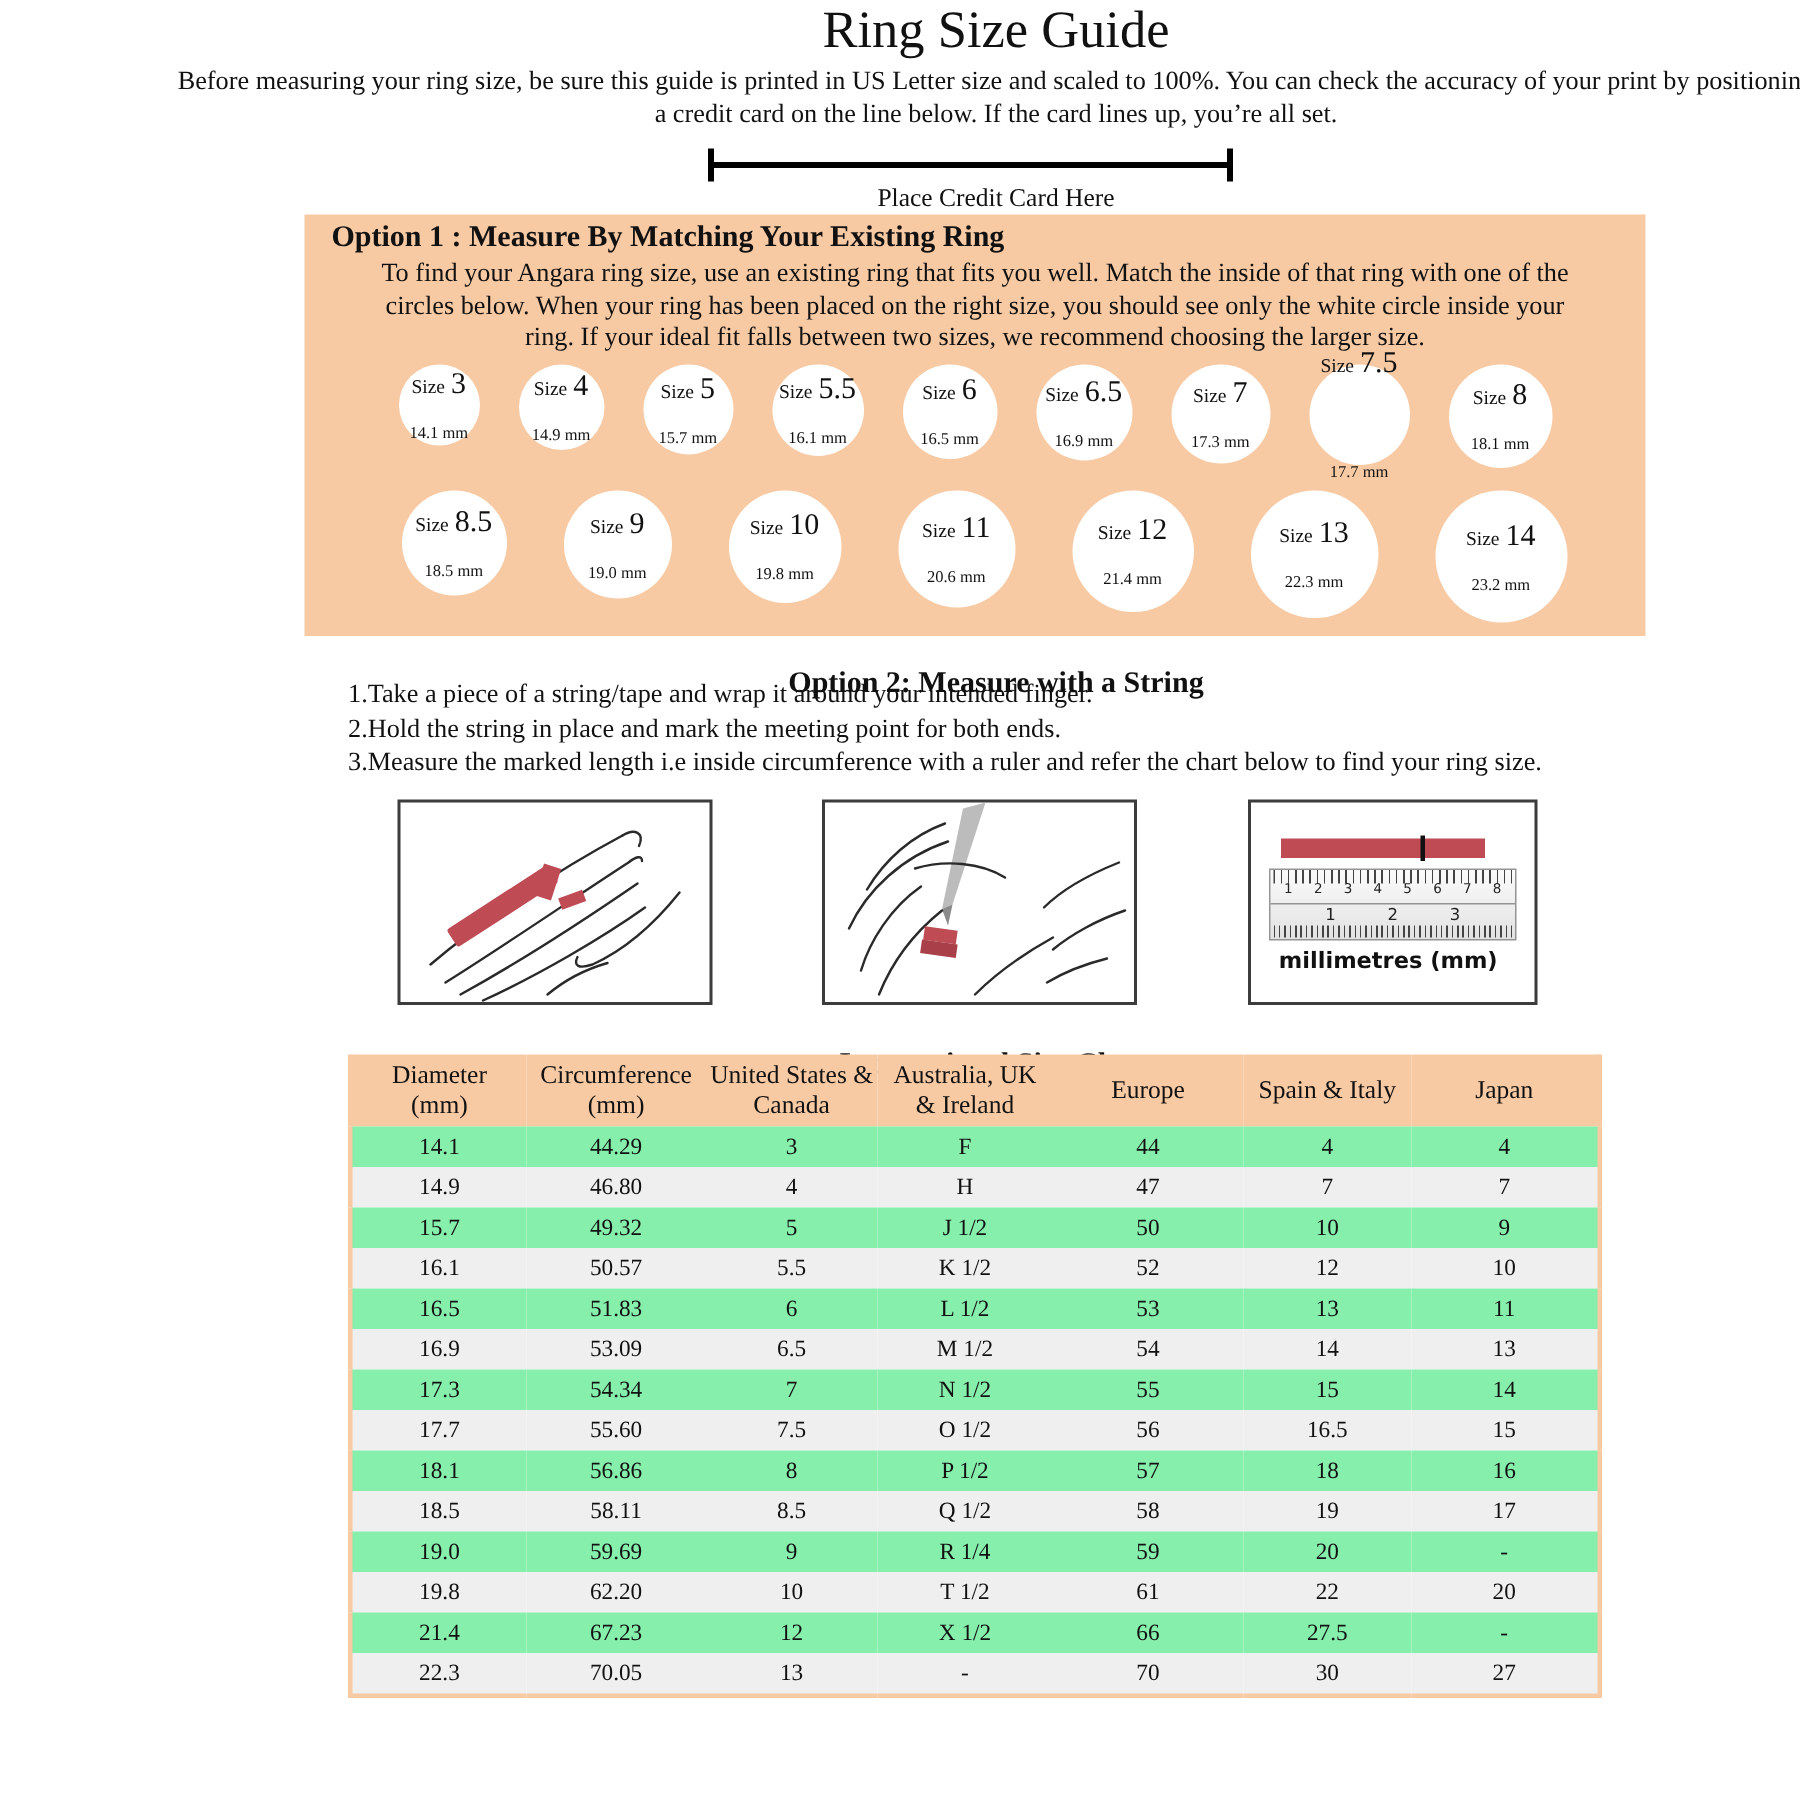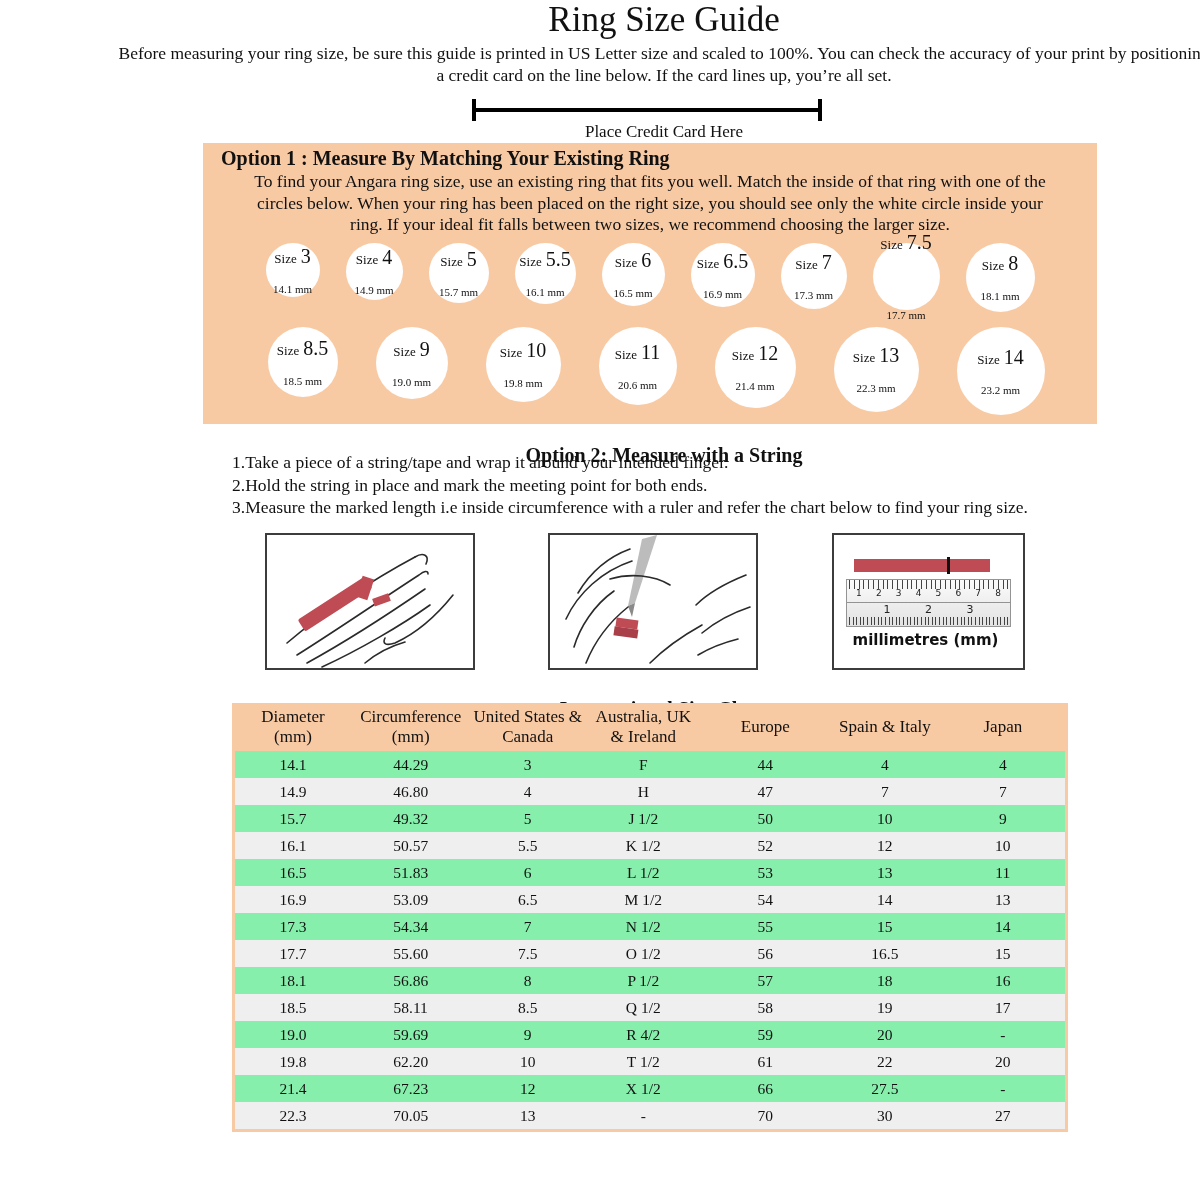--- a/index.html
+++ b/index.html
@@ -333,21 +333,21 @@
           <td>8.5</td>
           <td>Q 1/2</td>
           <td>58</td>
           <td>19</td>
           <td>17</td>
         </tr>
         <tr>
           <td>19.0</td>
           <td>59.69</td>
           <td>9</td>
-          <td>R 4/2</td>
+          <td>R 1/4</td>
           <td>59</td>
           <td>20</td>
           <td>-</td>
         </tr>
         <tr>
           <td>19.8</td>
           <td>62.20</td>
           <td>10</td>
           <td>T 1/2</td>
           <td>61</td>

